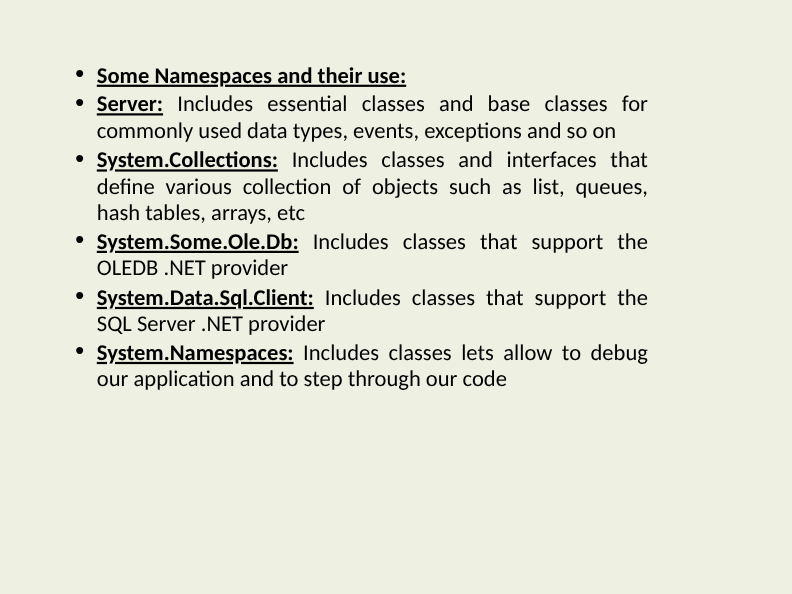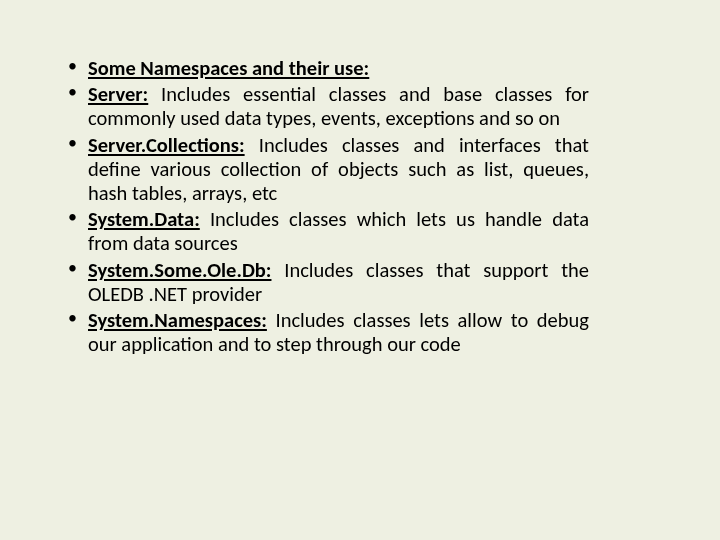--- a/index.html
+++ b/index.html
@@ -45,25 +45,25 @@
 
 <div class="slide">
   <ul>
     <li>
       <span class="b u">Some Namespaces and their use:</span><span></span>
     </li>
     <li>
       <span class="b u">Server:</span><span> Includes essential classes and base classes for commonly used data types, events, exceptions and so on</span>
     </li>
     <li>
-      <span class="b u">Server.Collections:</span><span> Includes classes and interfaces that define various collection of objects such as list, queues, hash tables, arrays, etc</span>
-    </li>
-    <li>
-      <span class="b u">System.Data:</span><span> Includes classes which lets us handle data from data sources</span>
+      <span class="b u">System.Collections:</span><span> Includes classes and interfaces that define various collection of objects such as list, queues, hash tables, arrays, etc</span>
     </li>
     <li>
       <span class="b u">System.Some.Ole.Db:</span><span> Includes classes that support the OLEDB .NET provider</span>
+    </li>
+    <li>
+      <span class="b u">System.Data.Sql.Client:</span><span> Includes classes that support the SQL Server .NET provider</span>
     </li>
     <li>
       <span class="b u">System.Namespaces:</span><span> Includes classes lets allow to debug our application and to step through our code</span>
     </li>
   </ul>
 </div>
 
 </body></html>

